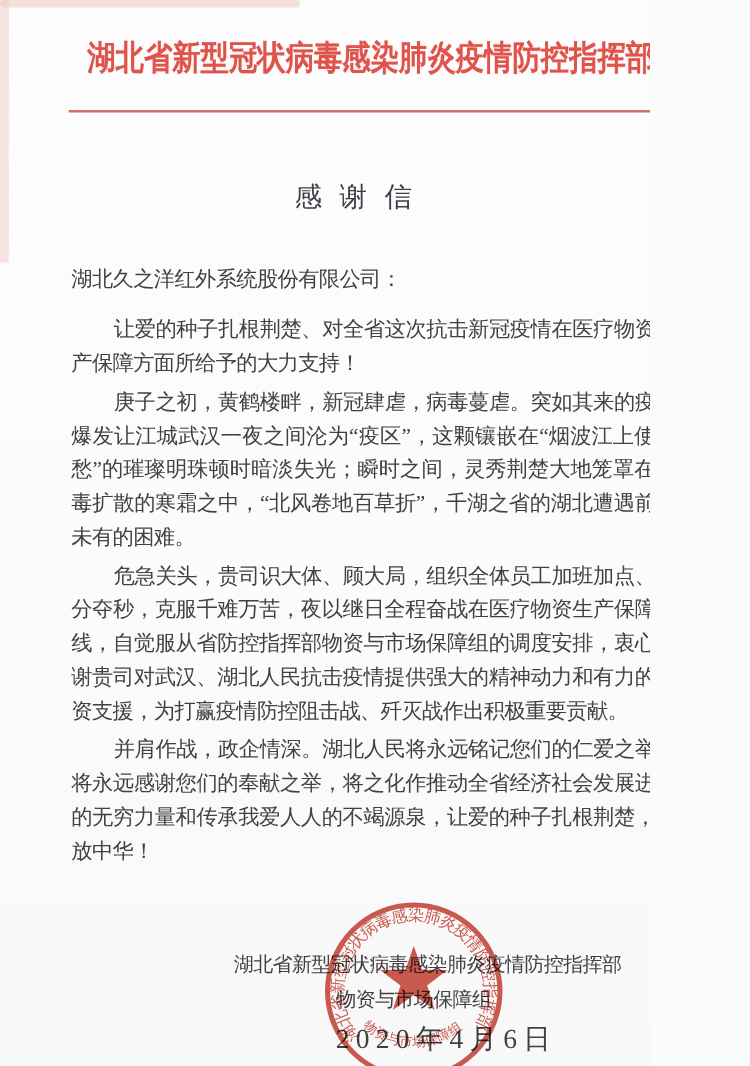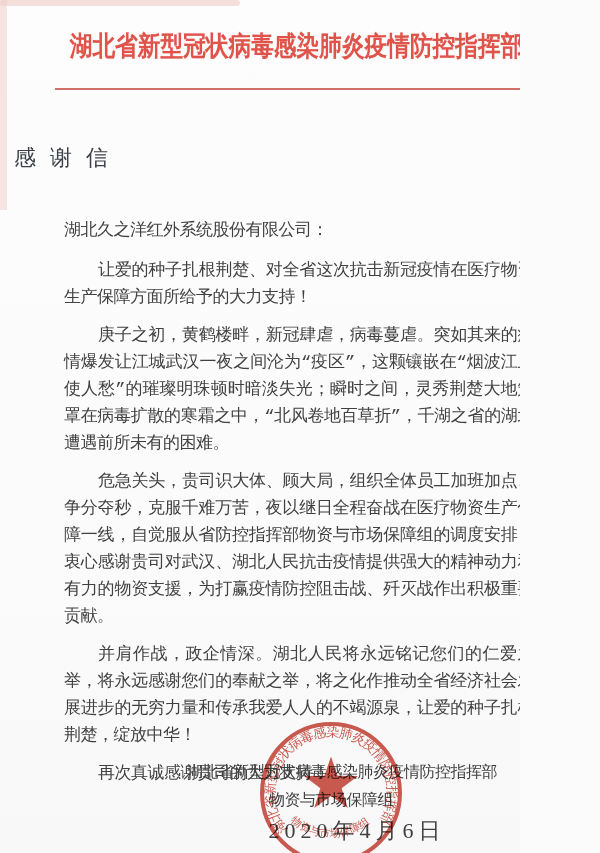--- a/index.html
+++ b/index.html
@@ -35,30 +35,30 @@
     letter-spacing:0px;
     text-shadow:0 0 1px rgba(224,83,74,.35);
   }
   .red-rule {
     position:absolute; top:88px; left:55px; width:468px; height:2px;
     background:#c8564c; opacity:.85;
   }
   
   .letter-title {
     position:absolute; top:143px; left:0; width:565px;
-    text-align:left; font-size:22px; color:#3c4048;
+    text-align:center; font-size:22px; color:#3c4048;
     letter-spacing:14px; text-indent:14px; font-weight:500;
   }
   
   .letter-body {
     position:absolute; left:53px; top:206px; width:492px;
     font-size:17px; line-height:27px; letter-spacing:-0.5px;
     color:#414141; text-align:justify;
   }
-  .letter-body p { margin:11px; text-indent:2em;font-family:Liberation Mono, monospace; }
+  .letter-body p { margin:4px; text-indent:2em; }
   .letter-body p.recipient { text-indent:0; margin-bottom:13px; }
   .letter-body p.first-para { }
   
   .sig-org1 {
     position:absolute; top:762px; left:150px; width:347px;
     text-align:right; font-size:16px; color:#414141; letter-spacing:-0.5px;
   }
   .sig-org2 {
     position:absolute; top:790px; left:331px; transform:translateX(-50%);
     font-size:16px; color:#414141; letter-spacing:-0.5px; white-space:nowrap;
@@ -88,21 +88,20 @@
   <div class="red-rule"></div>
 
   <div class="letter-title">感谢信</div>
 
   <div class="letter-body">
     <p class="recipient">湖北久之洋红外系统股份有限公司：</p>
     <p class="first-para">让爱的种子扎根荆楚、对全省这次抗击新冠疫情在医疗物资生产保障方面所给予的大力支持！</p>
     <p>庚子之初，黄鹤楼畔，新冠肆虐，病毒蔓虐。突如其来的疫情爆发让江城武汉一夜之间沦为“疫区”，这颗镶嵌在“烟波江上使人愁”的璀璨明珠顿时暗淡失光；瞬时之间，灵秀荆楚大地笼罩在病毒扩散的寒霜之中，“北风卷地百草折”，千湖之省的湖北遭遇前所未有的困难。</p>
     <p>危急关头，贵司识大体、顾大局，组织全体员工加班加点、争分夺秒，克服千难万苦，夜以继日全程奋战在医疗物资生产保障一线，自觉服从省防控指挥部物资与市场保障组的调度安排，衷心感谢贵司对武汉、湖北人民抗击疫情提供强大的精神动力和有力的物资支援，为打赢疫情防控阻击战、歼灭战作出积极重要贡献。</p>
     <p>并肩作战，政企情深。湖北人民将永远铭记您们的仁爱之举，将永远感谢您们的奉献之举，将之化作推动全省经济社会发展进步的无穷力量和传承我爱人人的不竭源泉，让爱的种子扎根荆楚，绽放中华！</p>
-    <p>再次真诚感谢贵司的大力支持！</p>
   </div>
 
   <div class="sig-org1">湖北省新型冠状病毒感染肺炎疫情防控指挥部</div>
   <div class="sig-org2">物资与市场保障组</div>
   <div class="sig-date">2020年4月6日</div>
 
   <svg class="seal" viewBox="0 0 144 144" xmlns="http://www.w3.org/2000/svg">
     <defs>
       <path id="arcTop" d="M 29.1 108 A 56 56 0 1 1 114.9 108" fill="none"></path>
       <path id="arcBottom" d="M 32 100 A 60 60 0 0 0 112 100" fill="none"></path>

